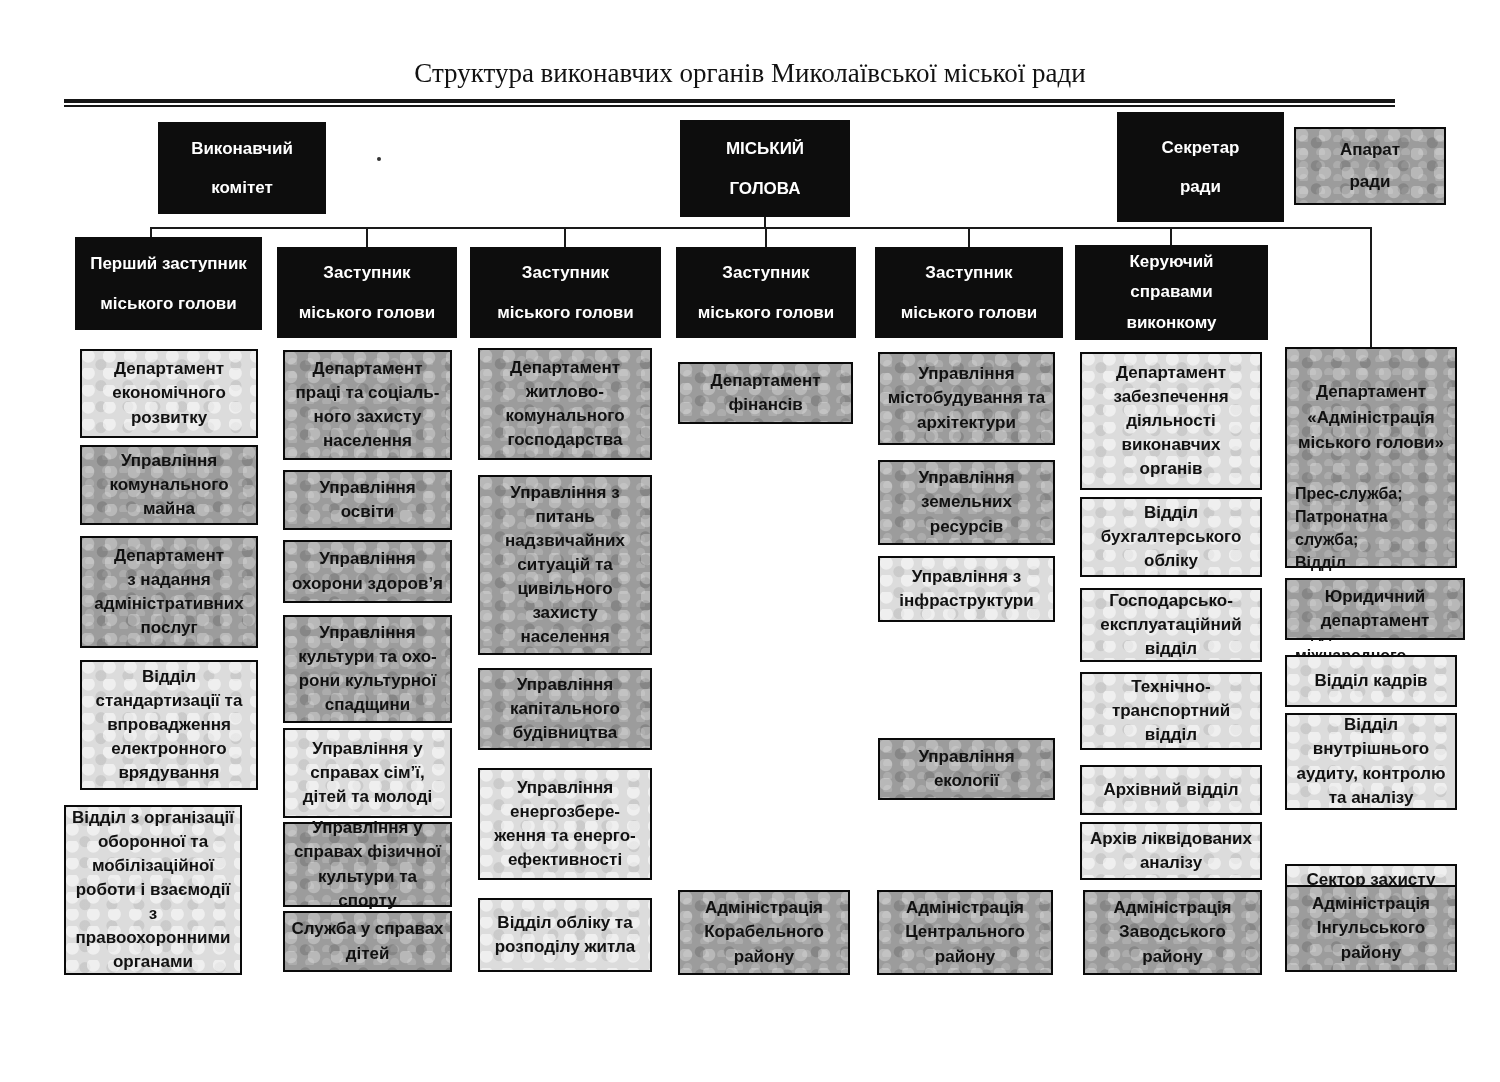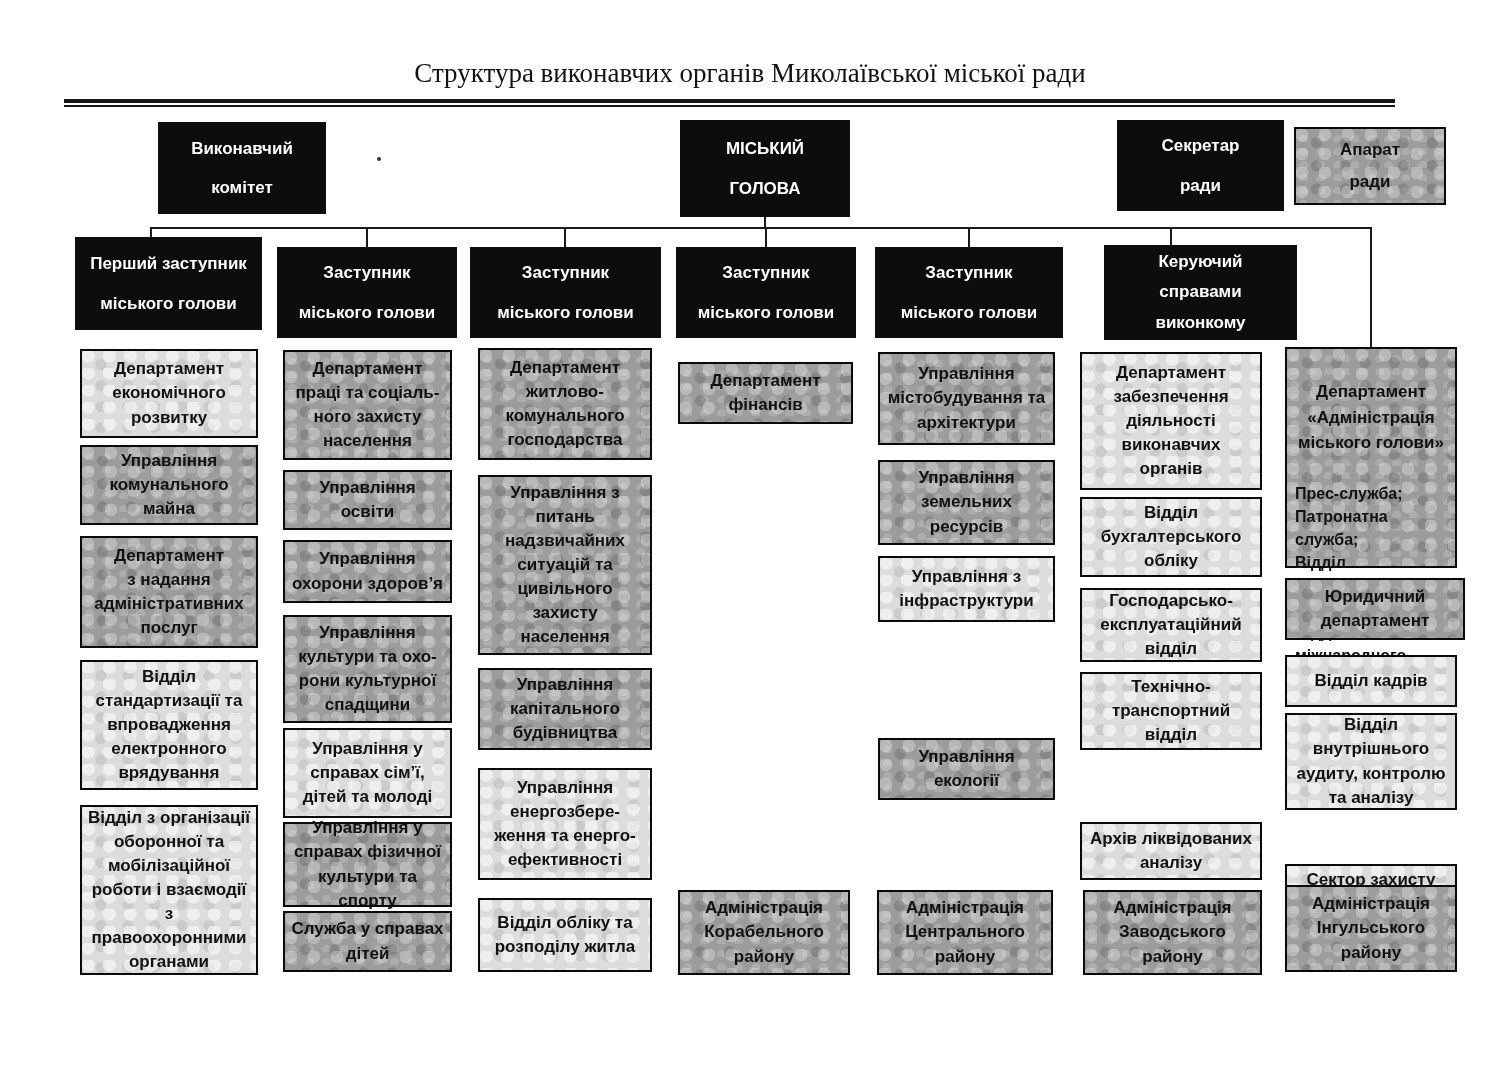--- a/index.html
+++ b/index.html
@@ -47,21 +47,21 @@
 
   <div class="title">Структура виконавчих органів Миколаївської міської ради</div>
   <div class="rule" style="left:64px;top:99px;width:1331px;height:4px"></div>
   <div class="rule" style="left:64px;top:105px;width:1331px;height:2px"></div>
   <div class="dot" style="left:377px;top:157px"></div>
 
   <div class="bbox" style="left:680px;top:120px;width:170px;height:97px">МІСЬКИЙ
 ГОЛОВА</div>
   <div class="bbox" style="left:158px;top:122px;width:168px;height:92px">Виконавчий
 комітет</div>
-  <div class="bbox" style="left:1117px;top:120px;width:167px;height:91px">Секретар
+  <div class="bbox" style="left:1117px;top:112px;width:167px;height:110px">Секретар
 ради</div>
   <div class="gbox dark" style="left:1294px;top:127px;width:152px;height:78px;line-height:1.9">Апарат
 ради</div>
 
   <div class="line" style="left:764px;top:217px;width:2px;height:10px"></div>
   <div class="line" style="left:150px;top:227px;width:1222px;height:2px"></div>
   <div class="line" style="left:150px;top:227px;width:2px;height:20px"></div>
   <div class="line" style="left:366px;top:227px;width:2px;height:20px"></div>
   <div class="line" style="left:564px;top:227px;width:2px;height:20px"></div>
   <div class="line" style="left:765px;top:227px;width:2px;height:20px"></div>
@@ -72,40 +72,40 @@
   <div class="bbox" style="left:75px;top:237px;width:187px;height:93px">Перший заступник
 міського голови</div>
   <div class="bbox" style="left:277px;top:247px;width:180px;height:91px">Заступник
 міського голови</div>
   <div class="bbox" style="left:470px;top:247px;width:191px;height:91px">Заступник
 міського голови</div>
   <div class="bbox" style="left:676px;top:247px;width:180px;height:91px">Заступник
 міського голови</div>
   <div class="bbox" style="left:875px;top:247px;width:188px;height:91px">Заступник
 міського голови</div>
-  <div class="bbox tight" style="left:1104px;top:245px;width:193px;height:95px">Керуючий
+  <div class="bbox tight" style="left:1075px;top:245px;width:193px;height:95px">Керуючий
 справами
 виконкому</div>
 
   <div class="gbox light" style="left:80px;top:349px;width:178px;height:89px">Департамент
 економічного
 розвитку</div>
   <div class="gbox dark" style="left:80px;top:445px;width:178px;height:80px">Управління
 комунального
 майна</div>
   <div class="gbox dark" style="left:80px;top:536px;width:178px;height:112px">Департамент
 з надання
 адміністративних
 послуг</div>
   <div class="gbox light" style="left:80px;top:660px;width:178px;height:130px">Відділ
 стандартизації та
 впровадження
 електронного
 врядування</div>
-  <div class="gbox light" style="left:80px;top:805px;width:178px;height:170px">Відділ з організації
+  <div class="gbox light" style="left:64px;top:805px;width:178px;height:170px">Відділ з організації
 оборонної та
 мобілізаційної
 роботи і взаємодії
 з
 правоохоронними
 органами</div>
 
   <div class="gbox dark" style="left:283px;top:350px;width:169px;height:110px">Департамент
 праці та соціаль-
 ного захисту
@@ -169,20 +169,21 @@
 органів</div>
   <div class="gbox light" style="left:1080px;top:497px;width:182px;height:80px">Відділ
 бухгалтерського
 обліку</div>
   <div class="gbox light" style="left:1080px;top:588px;width:182px;height:74px">Господарсько-
 експлуатаційний
 відділ</div>
   <div class="gbox light" style="left:1080px;top:672px;width:182px;height:78px">Технічно-
 транспортний
 відділ</div>
+  <div class="gbox light" style="left:1080px;top:765px;width:182px;height:50px">Архівний відділ</div>
   <div class="gbox light" style="left:1080px;top:822px;width:182px;height:58px">Архів ліквідованих
 аналізу</div>
 
   <div class="gbox dark admin" style="left:1285px;top:347px;width:172px;height:221px">
     <div class="admin-title">Департамент
 «Адміністрація
 міського голови»</div>
     <div class="admin-units">Прес-служба;
 Патронатна служба;
 Відділ громадських

